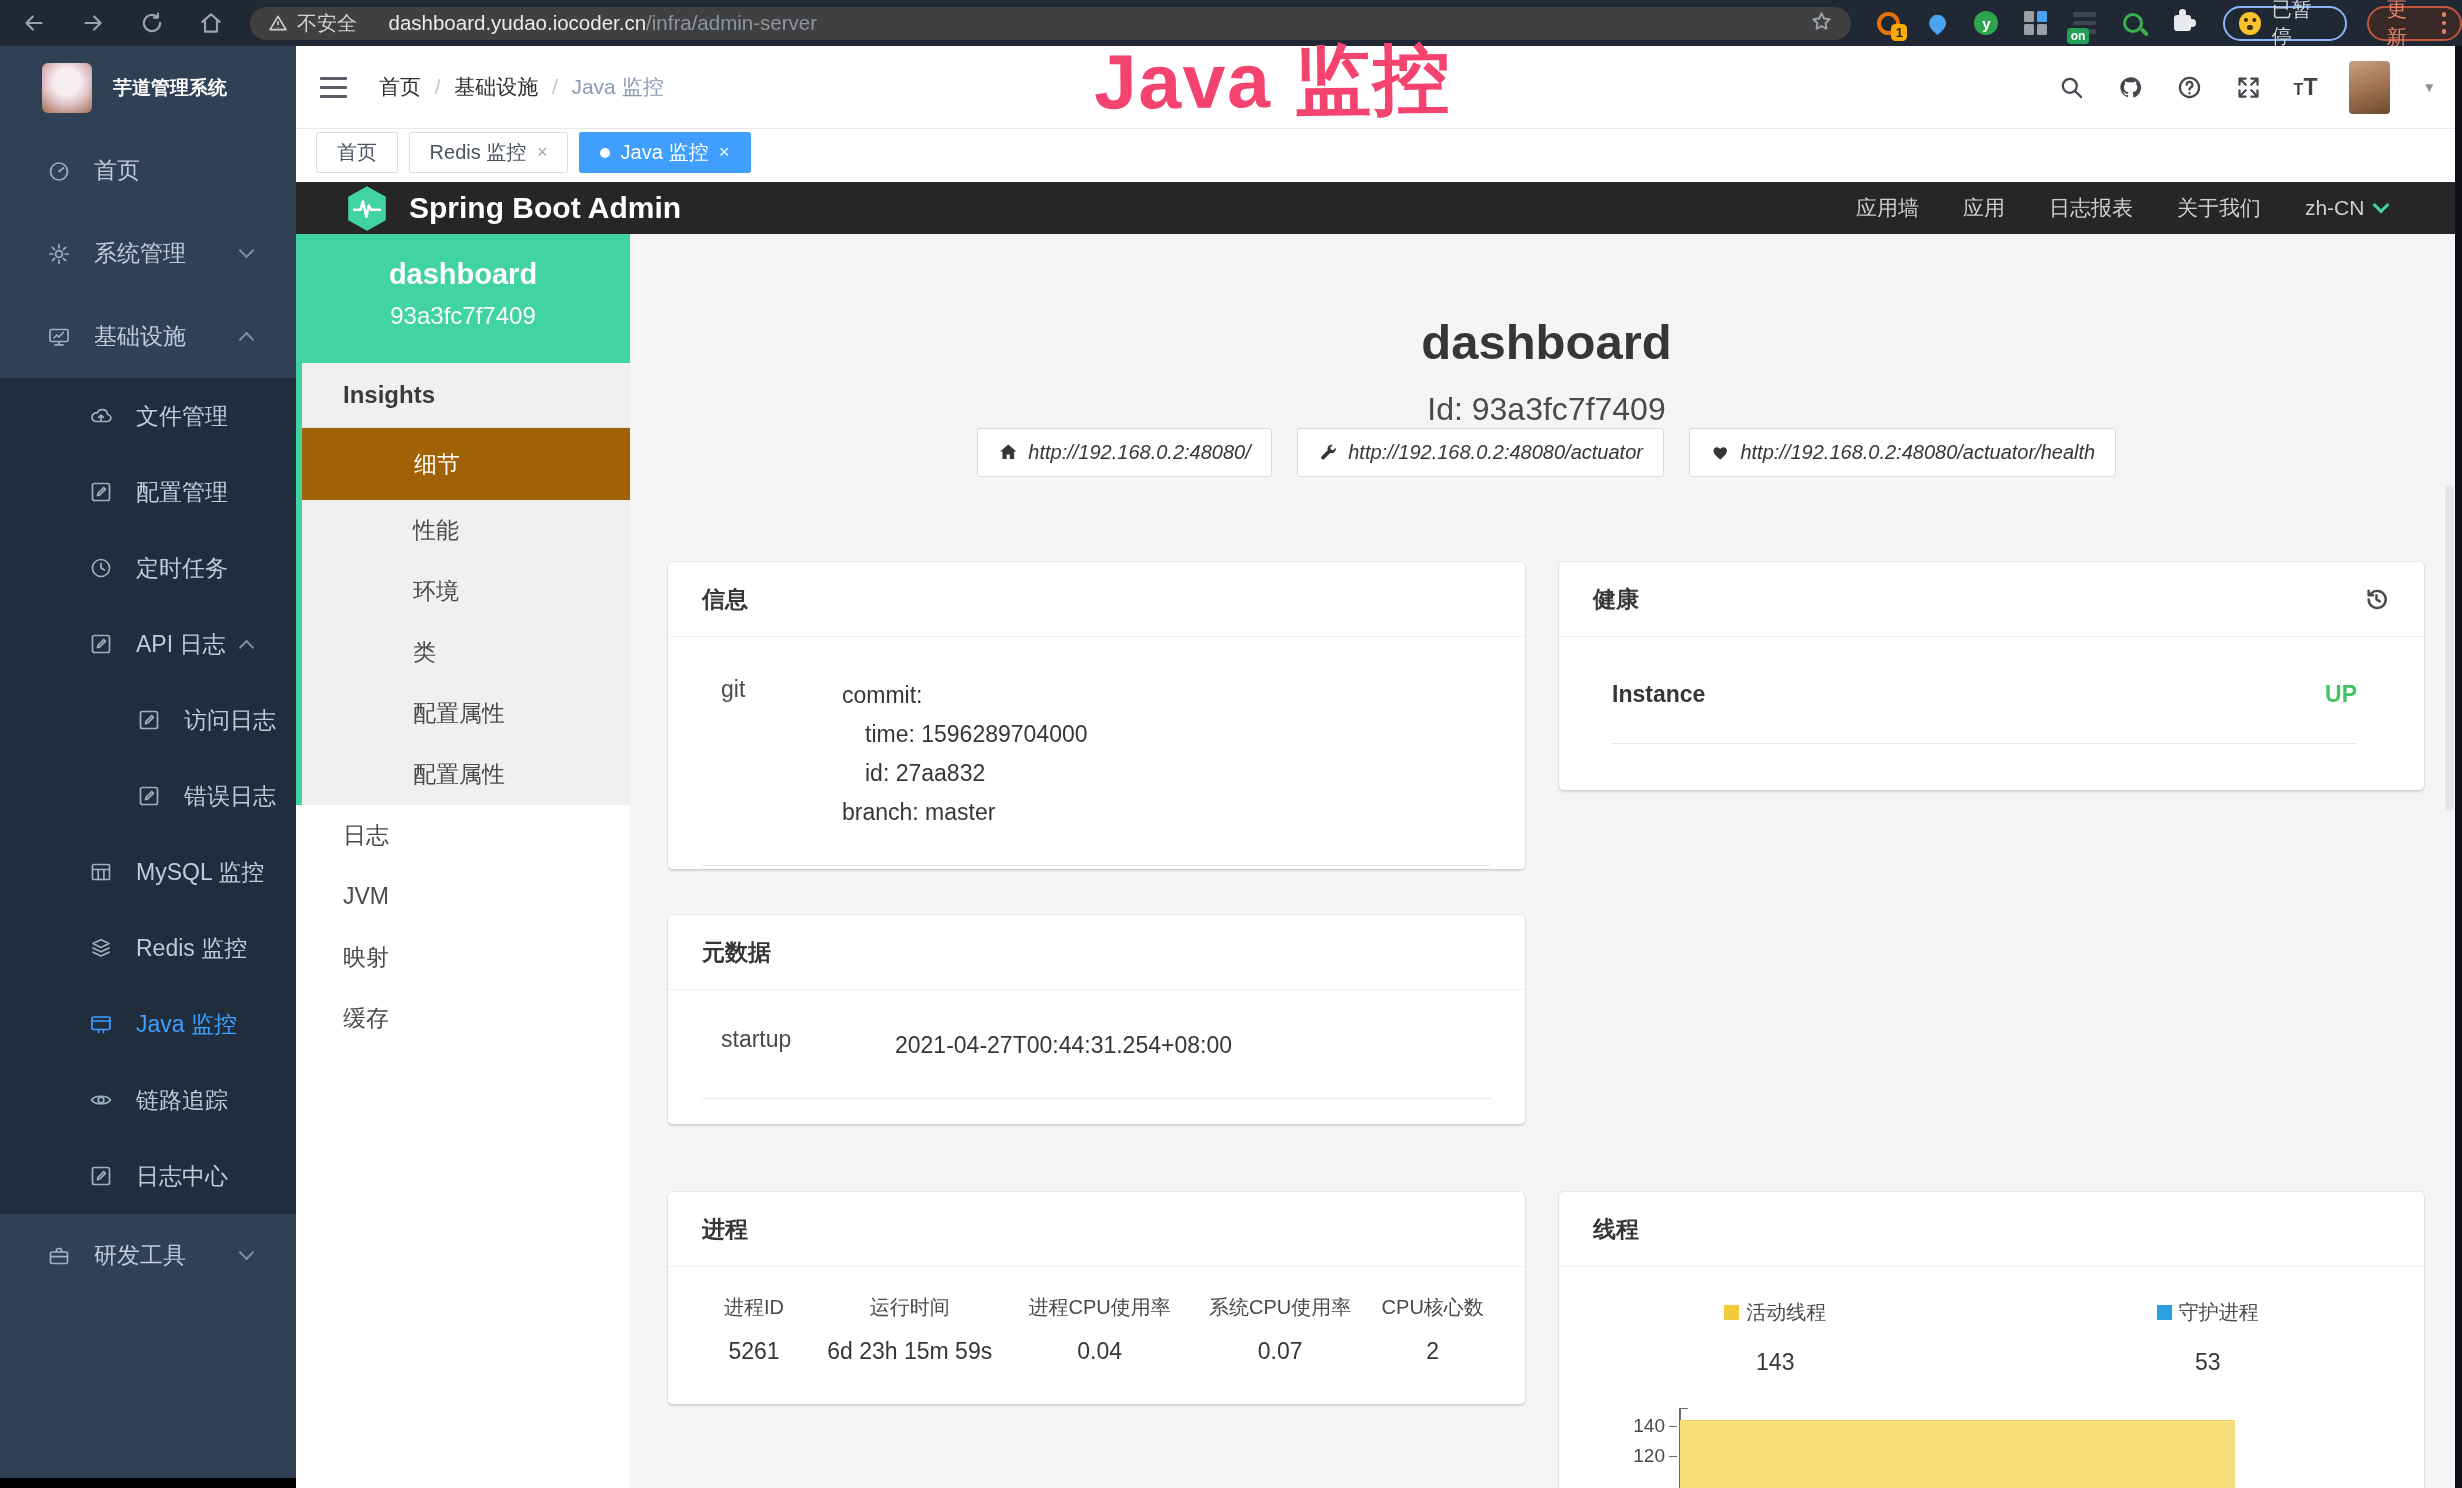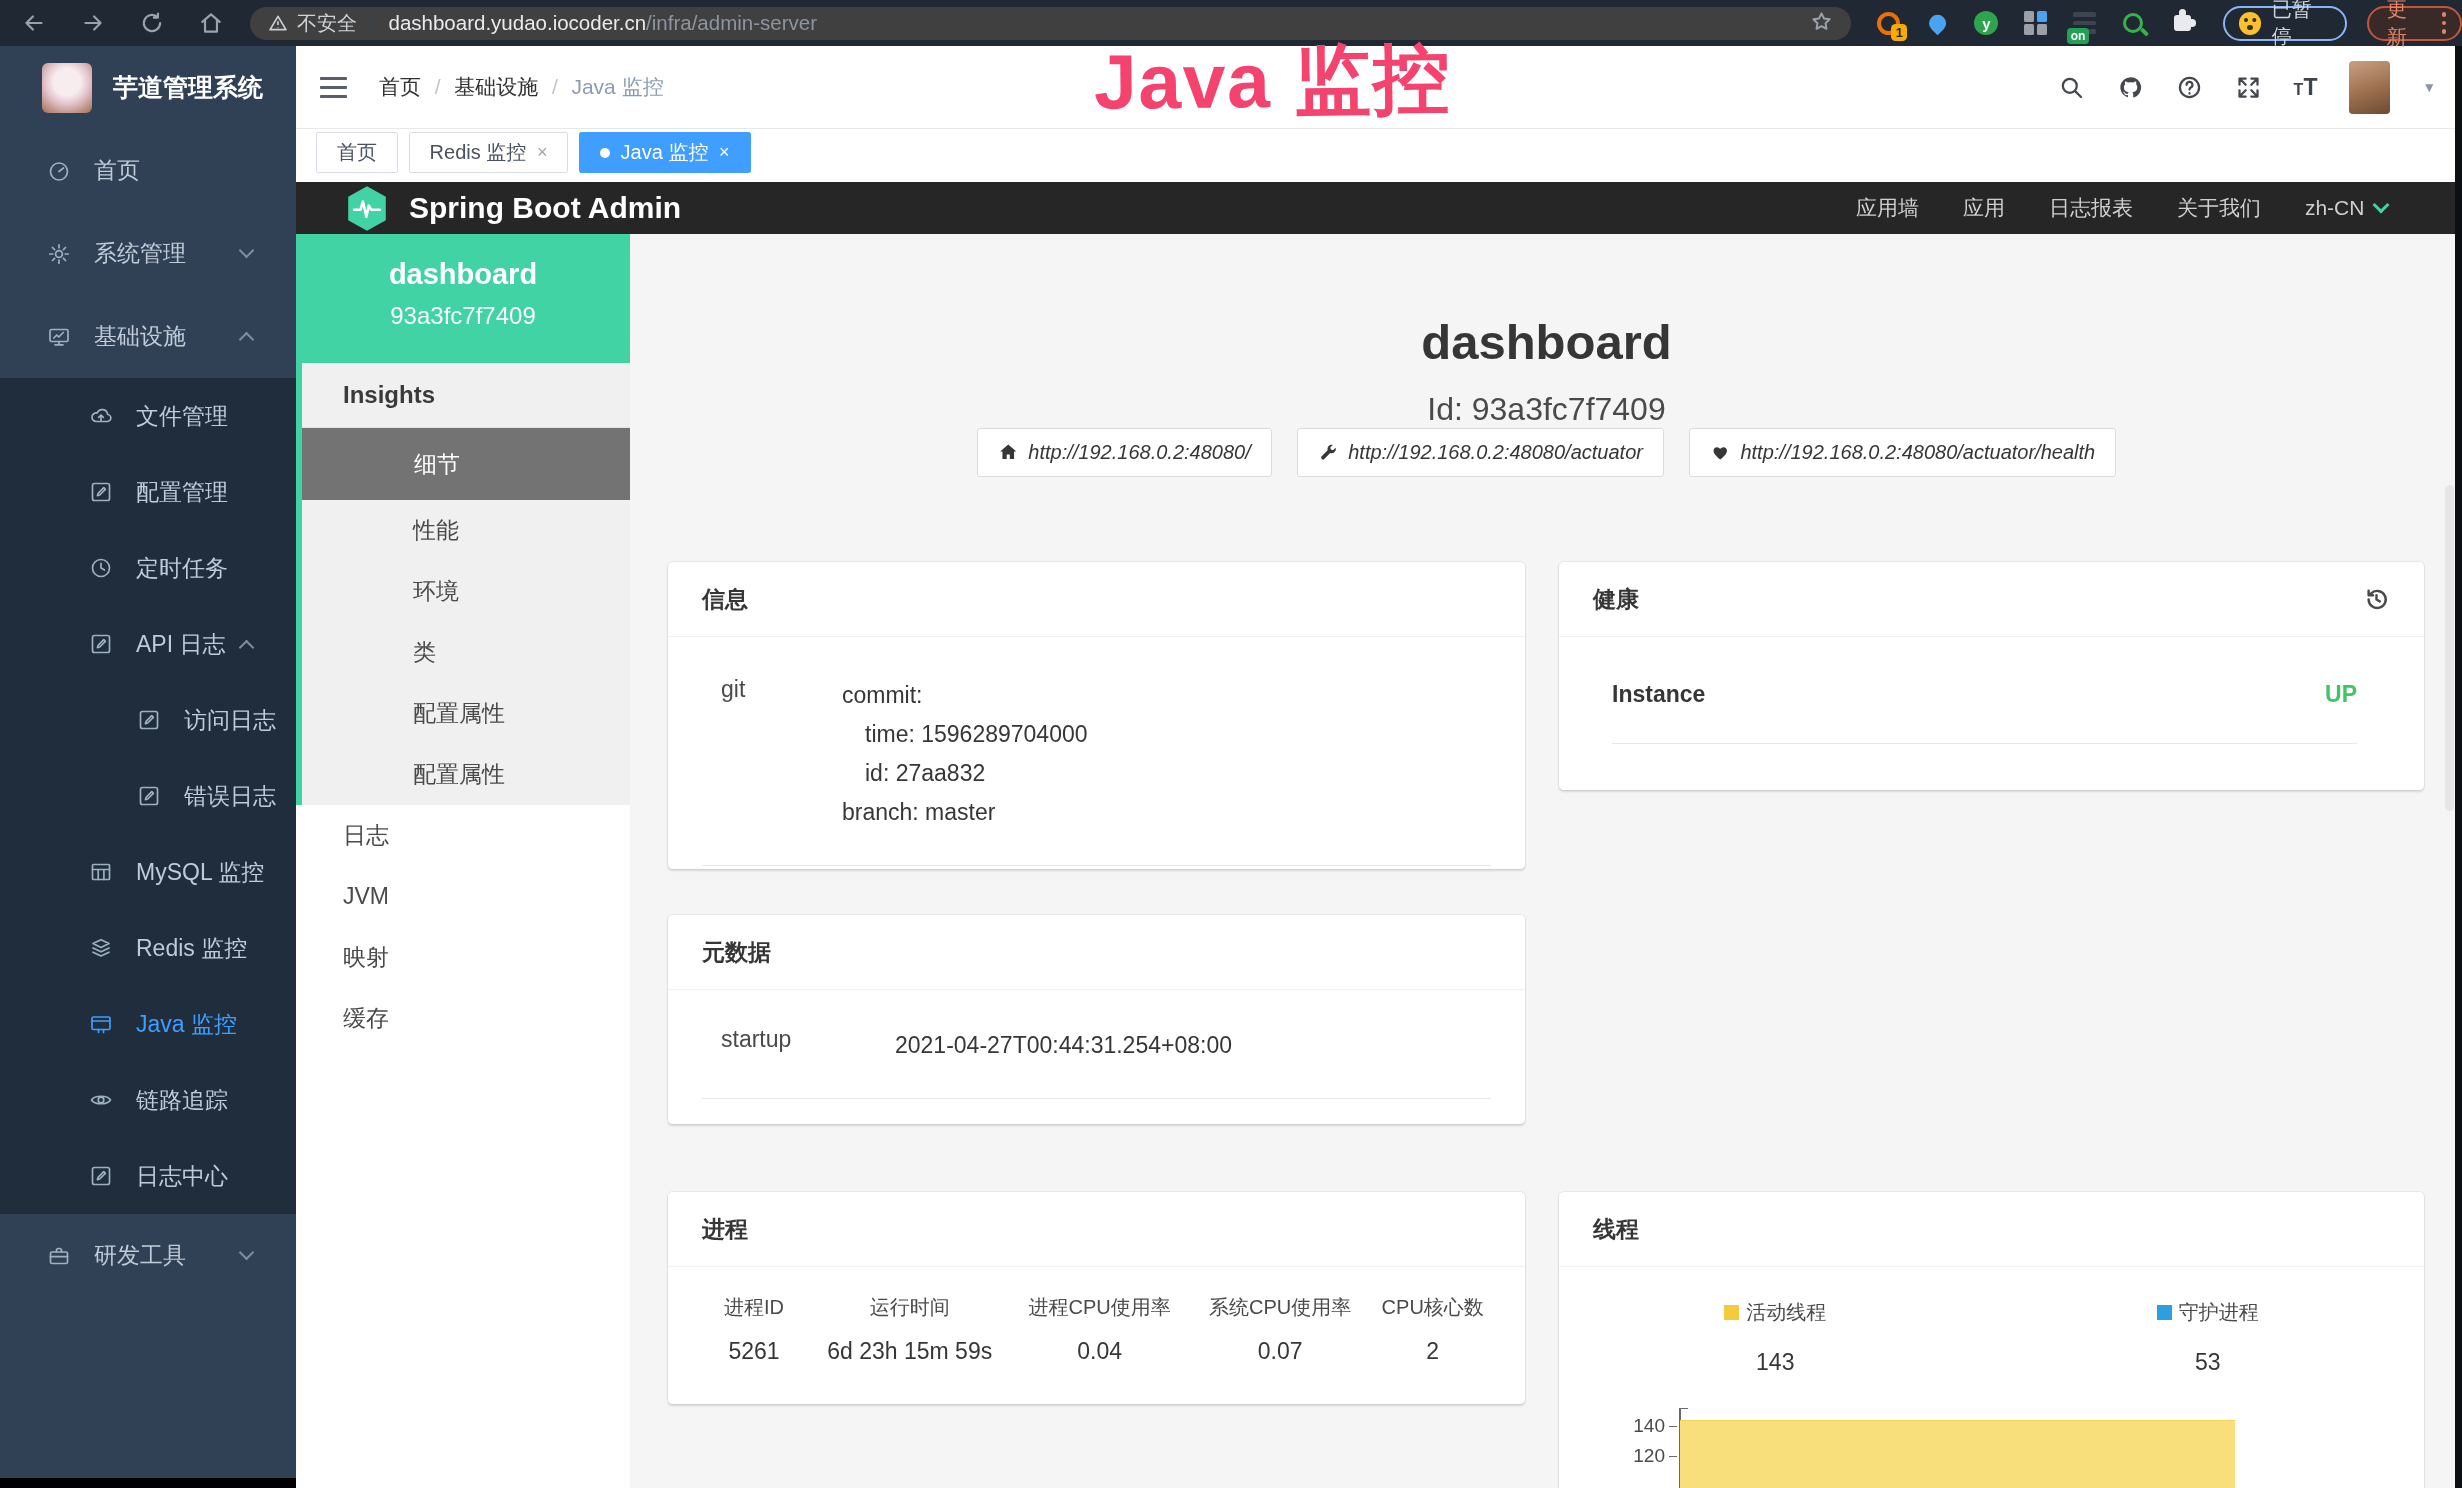--- a/index.html
+++ b/index.html
@@ -42,21 +42,21 @@
   .paused-label{color:#cfd5db;font-size:20px;}
   .update-pill{display:flex;align-items:center;margin-left:20px;height:35px;border:2.3px solid #c5543c;background:#392a27;border-radius:20px;padding:0 13.7px 0 18px;box-sizing:border-box;}
   .update-label{color:#e0846a;font-size:20.5px;}
   .kebab{display:flex;flex-direction:column;gap:3.8px;margin-left:15px;}
   .kebab i{width:4.6px;height:4.6px;border-radius:50%;background:#e0846a;}
 
   
   .app-sidebar{position:absolute;left:0;top:46px;width:296px;height:1433px;background:#304156;}
   .logo-row{height:83px;display:flex;align-items:center;padding-left:42px;}
   .app-logo{width:50px;height:50px;border-radius:6px;background:radial-gradient(circle at 50% 38%,#f7ecee 0 34%,#e3c5cb 55%,#a06b50 100%);}
-  .app-title{color:#fff;font-size:25px;font-weight:700;margin-left:21px;}
+  .app-title{color:#fff;font-size:19px;font-weight:700;margin-left:21px;}
   .mi{position:relative;display:flex;align-items:center;height:83px;padding-left:47px;color:#bfcbd9;font-size:23px;}
   .mi .ic{width:24px;height:24px;stroke:#9fb0c0;stroke-width:1.7;fill:none;stroke-linecap:round;stroke-linejoin:round;margin-right:23px;flex-shrink:0;}
   .submenu{background:#1f2d3d;}
   .submenu .mi{height:76px;padding-left:89px;}
   .submenu .mi.nested{padding-left:137px;}
   .mi.active{color:#409eff;}
   .mi.active .ic{stroke:#409eff;}
   .chv{display:inline-block;width:9px;height:9px;border-right:2.3px solid #7d8ea1;border-bottom:2.3px solid #7d8ea1;position:absolute;right:44px;}
   .chv.down{transform:rotate(45deg);top:33px;}
   .chv.up{transform:rotate(-135deg);top:39px;}
@@ -97,21 +97,21 @@
 
   .sba-body{flex:1;display:flex;min-height:0;}
   .sba-sidebar{width:334px;background:#fff;flex-shrink:0;box-shadow:0.8px 0 0 #ececec;}
   .app-block{height:129px;background:#42d3a4;text-align:center;color:#fff;}
   .app-name{font-size:29px;font-weight:700;padding-top:24px;}
   .app-id{font-size:24px;margin-top:10.6px;color:rgba(255,255,255,.96);}
   .insights{position:relative;background:#f0f0f0;padding-left:6px;box-sizing:border-box;}
   .insights:before{content:"";position:absolute;left:0;top:0;bottom:0;width:6px;background:#42d3a4;}
   .ins-header{height:64px;display:flex;align-items:center;padding-left:41px;font-size:24px;font-weight:700;color:#3a3a3a;border-bottom:0.8px solid #e2e2e2;}
   .ins-item{height:61px;display:flex;align-items:center;padding-left:111px;font-size:23px;color:#4a4a4a;}
-  .ins-item.active{height:72px;margin-left:-6px;padding-left:118px;background:#737373;color:#fff;}
+  .ins-item.active{height:72px;margin-left:-6px;padding-left:118px;background:#a16207;color:#fff;}
   .root-item{height:61px;display:flex;align-items:center;padding-left:47px;font-size:23px;color:#4a4a4a;background:#fff;}
 
   .sba-main{flex:1;background:#f5f5f5;position:relative;min-width:0;}
   .m-title{margin-top:80px;text-align:center;font-size:49px;font-weight:600;color:#363636;}
   .m-sub{margin-top:21px;text-align:center;font-size:32px;color:#4a4a4a;}
   .links-row{display:flex;justify-content:center;gap:25px;font-style:italic;}
   .lbtn{display:flex;align-items:center;height:47px;background:#fff;border:0.8px solid #dbdbdb;border-radius:3px;padding:0 20px;font-size:20px;color:#363636;}
   .lbtn svg{width:20.5px;height:20.5px;fill:#363636;margin-right:10px;flex-shrink:0;}
   .cards{display:flex;gap:34px;margin:85px 39px 0 38px;align-items:flex-start;}
   .col-l{width:857px;display:flex;flex-direction:column;flex-shrink:0;}

